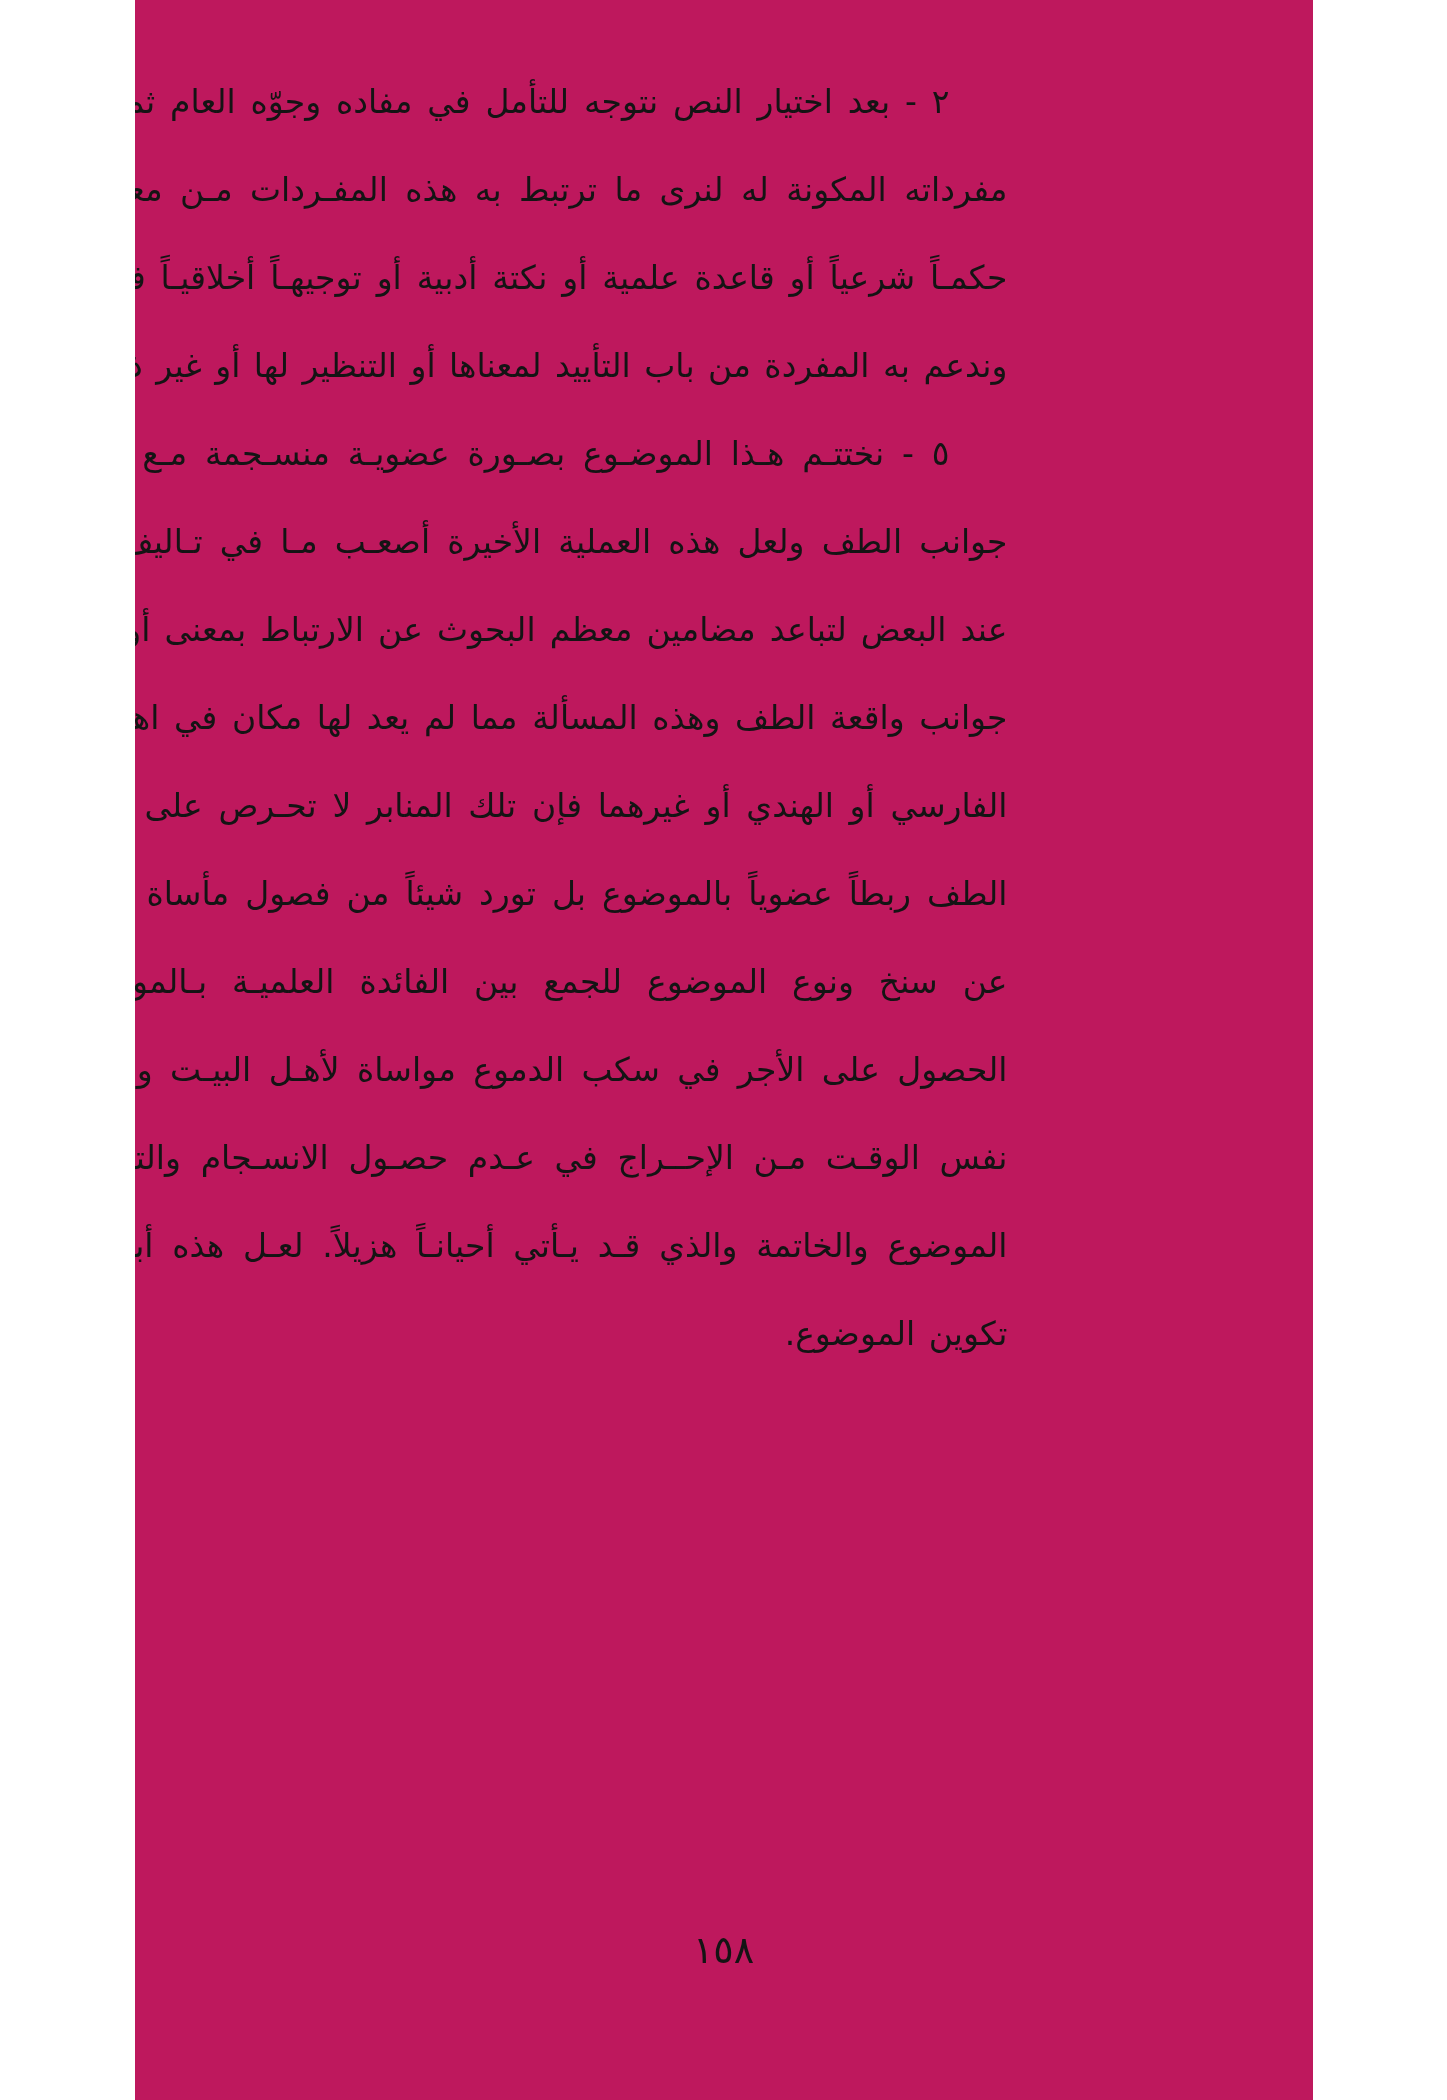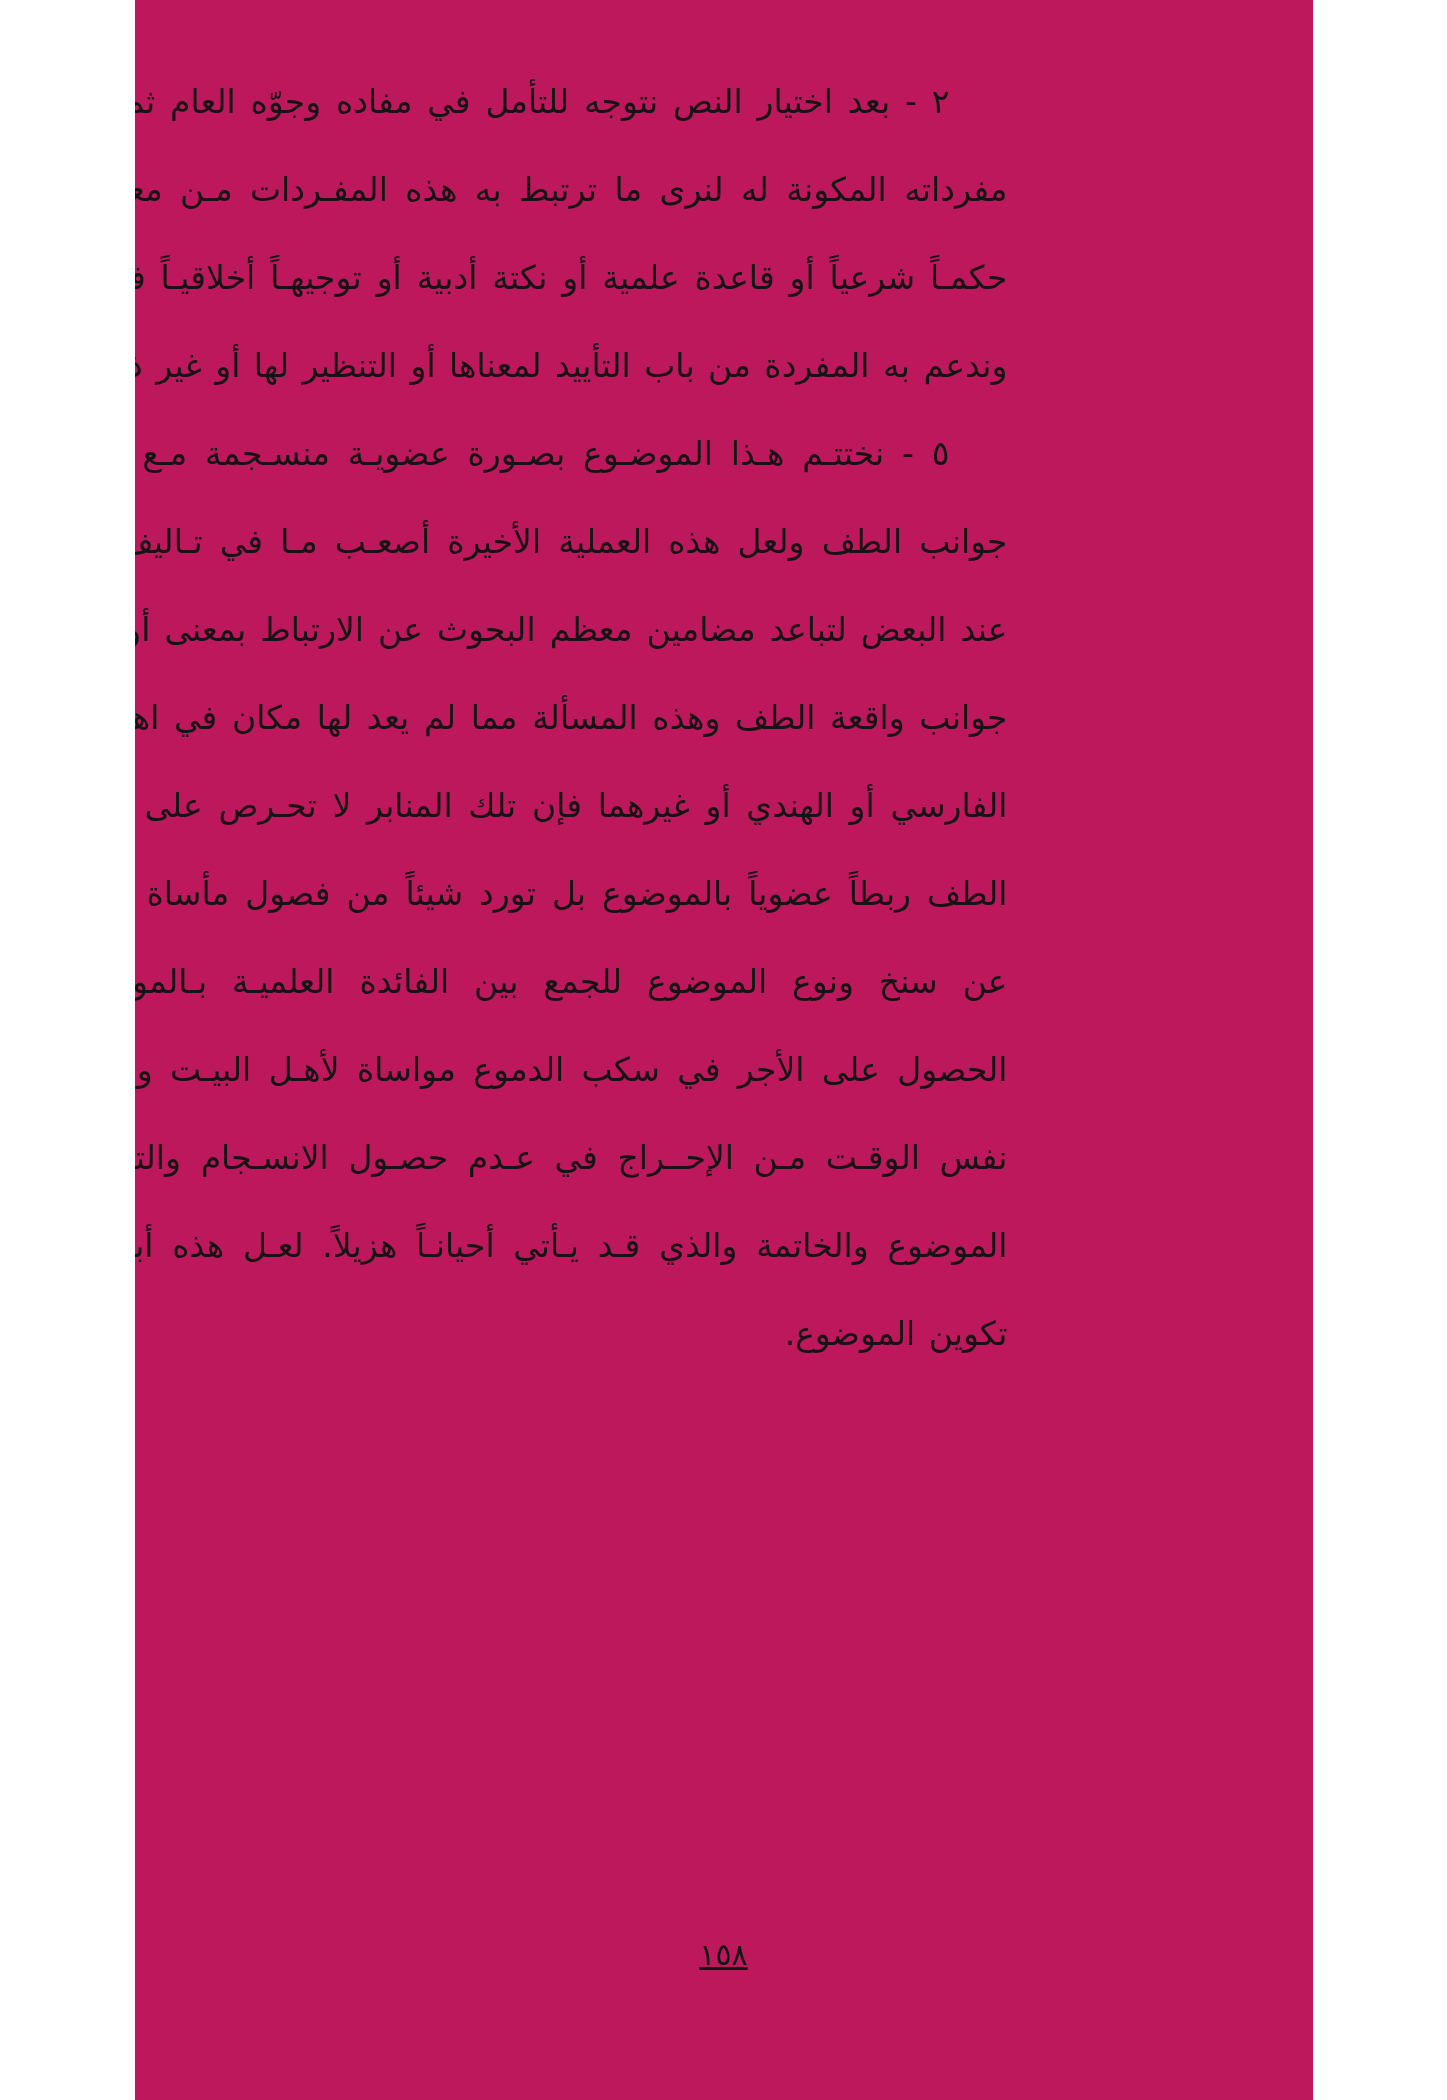--- a/index.html
+++ b/index.html
@@ -33,23 +33,22 @@
     text-align: justify;
     text-indent: 58px;
     word-spacing: 3px;
   }
   .page-number {
     position: absolute;
     bottom: 128px;
     left: 0;
     width: 100%;
     text-align: center;
-    font-size: 30px;
+    font-size: 38px;
     color: #141414;
-    text-decoration: underline;
   }
 </style>
 </head>
 <body>
 
 <div class="page">
   <div class="content">
     <p class="para">٢ - بعد اختيار النص نتوجه للتأمل في مفاده وجوّه العام ثم نجزأه إلى مفرداته المكونة له لنرى ما ترتبط به هذه المفـردات مـن معنى يتضمـن حكمـاً شرعياً أو قاعدة علمية أو نكتة أدبية أو توجيهـاً أخلاقيـاً فنشـير لذلك وندعم به المفردة من باب التأييد لمعناها أو التنظير لها أو غير ذلك.</p>
     <p class="para">٥ - نختتـم هـذا الموضـوع بصـورة عضويـة منسـجمة مـع جـانب مـن جوانب الطف ولعل هذه العملية الأخيرة أصعـب مـا في تـاليف الموضـوع عند البعض لتباعد مضامين معظم البحوث عن الارتباط بمعنى أو جـانب من جوانب واقعة الطف وهذه المسألة مما لم يعد لها مكان في اهتمـام المنبر الفارسي أو الهندي أو غيرهما فإن تلك المنابر لا تحـرص على ربـط واقعة الطف ربطاً عضوياً بالموضوع بل تورد شيئاً من فصول مأساة الطف بعيداً عن سنخ ونوع الموضوع للجمع بين الفائدة العلميـة بـالموضوع وبـين الحصول على الأجر في سكب الدموع مواساة لأهـل البيـت وللتخلص في نفس الوقـت مـن الإحــراج في عـدم حصـول الانسـجام والتناسـب بـين الموضوع والخاتمة والذي قـد يـأتي أحيانـاً هزيلاً. لعـل هذه أبـرز مراحـل تكوين الموضوع.</p>
   </div>

